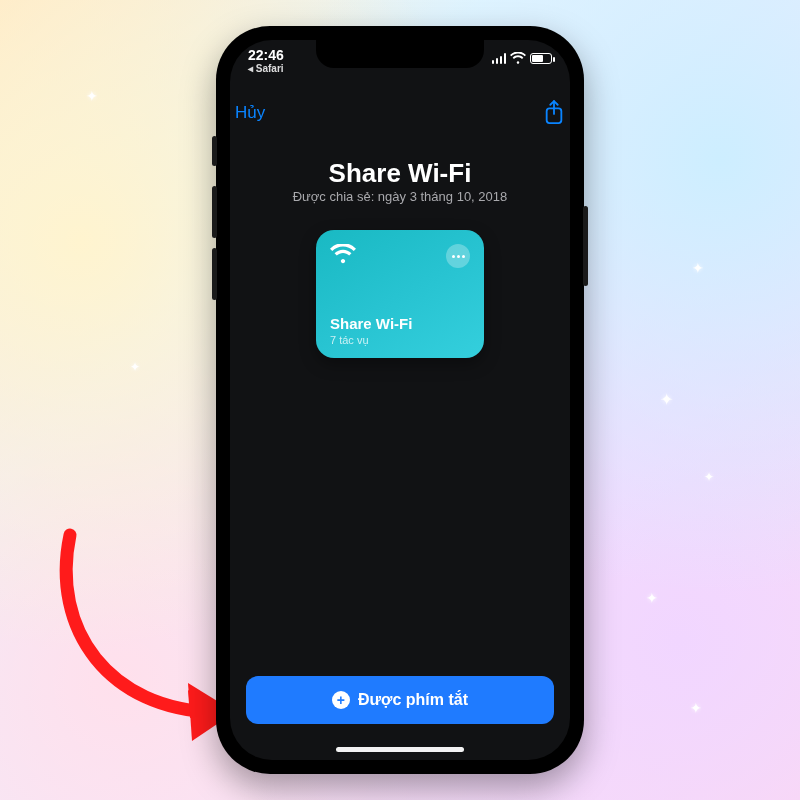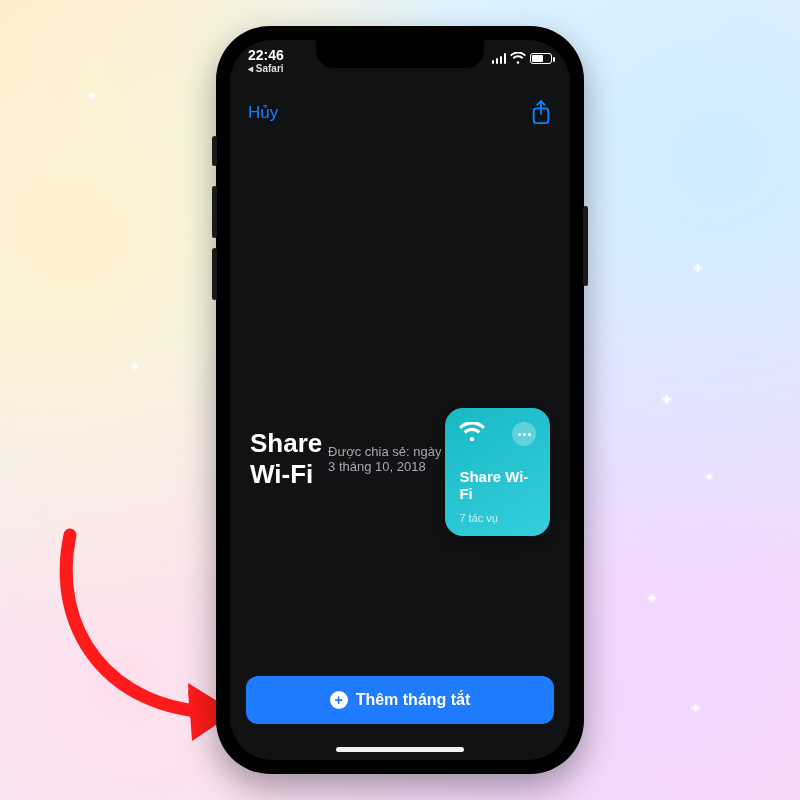--- a/index.html
+++ b/index.html
@@ -81,50 +81,50 @@
   .bars i:nth-child(3){height:8px} .bars i:nth-child(4){height:11px}
   .battery { position:relative; width:22px; height:11px; border:1.3px solid #fff; border-radius:3px; }
   .battery::after { content:""; position:absolute; right:-3.5px; top:3px; width:2px; height:5px; background:#fff; border-radius:1px; }
   .battery .fill { position:absolute; left:1px; top:1px; bottom:1px; width:55%; background:#fff; border-radius:1px; }
 
   
   .navbar {
     position: absolute; top: 52px; left: 0; right: 0;
     height: 42px;
     display: flex; align-items: center; justify-content: space-between;
-    padding: 0 18px;
+    padding: 0 5px;
   }
   .cancel { color:#0a84ff; font-size:17px; }
   .share-icon { color:#0a84ff; width:22px; height:26px; }
 
   
   .content {
     position: absolute; top: 118px; left:0; right:0; bottom:0;
-    display:flex; flex-direction:row; align-items:center;
+    display:flex; flex-direction:column; align-items:center;
     padding: 0 20px;
   }
   .title { font-size: 26px; font-weight: 700; }
   .subtitle { font-size: 13px; color:#a9a9ad; }
 
   .card {
     margin-top: 26px;
     width: 168px; height: 128px;
     background: linear-gradient(150deg, #19b9c3 0%, #27c3d1 50%, #34cfdd 100%);
     border-radius: 18px;
     padding: 14px 14px 12px;
     display:flex; flex-direction:column; justify-content:space-between;
     color:#eafcfd;
     box-shadow: 0 6px 16px rgba(0,0,0,0.35);
   }
   .card-top { display:flex; justify-content:space-between; align-items:flex-start; }
   .card-wifi { width:26px; height:20px; }
   .card-more { width:24px; height:24px; background:rgba(255,255,255,0.28); border-radius:50%; display:flex; align-items:center; justify-content:center; gap:2px; }
   .card-more i { width:3px; height:3px; background:#fff; border-radius:50%; display:block; }
   .card-name { font-size:15px; font-weight:600; color:#fff; }
-  .card-meta { font-size:11px; color:rgba(255,255,255,0.75); margin-top:10px; }
+  .card-meta { font-size:11px; color:rgba(255,255,255,0.75); margin-top:2px; }
 
   
   .cta-wrap {
     position:absolute; left:16px; right:16px; bottom:36px;
   }
   .cta {
     width:100%;
     background:#1f7bff;
     color:#fff;
     border:none; border-radius:12px;
@@ -215,20 +215,20 @@
           <div>
             <div class="card-name">Share Wi-Fi</div>
             <div class="card-meta">7 tác vụ</div>
           </div>
         </div>
       </div>
 
       <div class="cta-wrap">
         <button class="cta">
           <span class="plus-circ">+</span>
-          <span>Thêm tháng tắt</span>
+          <span>Được phím tắt</span>
         </button>
       </div>
 
       <div class="home-ind"></div>
     </div>
   </div>
 </div>
 
 </body></html>

